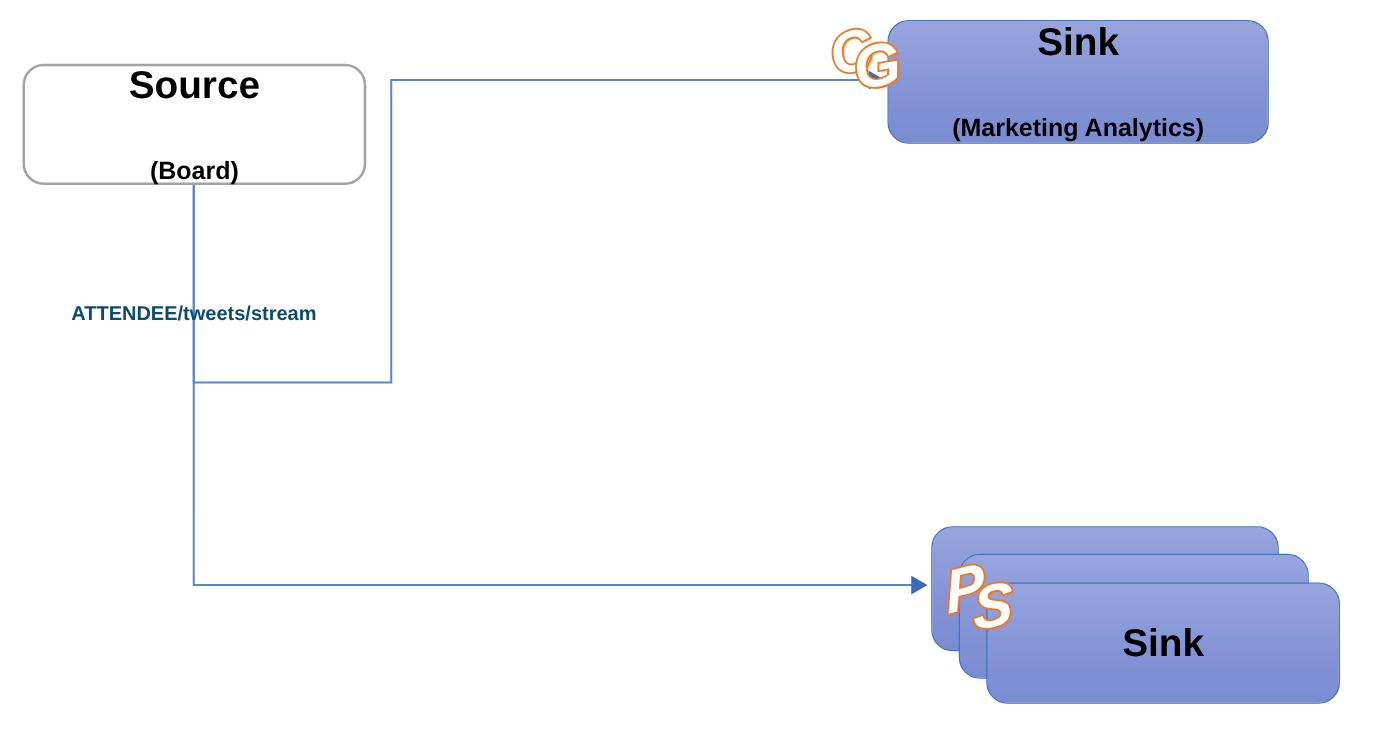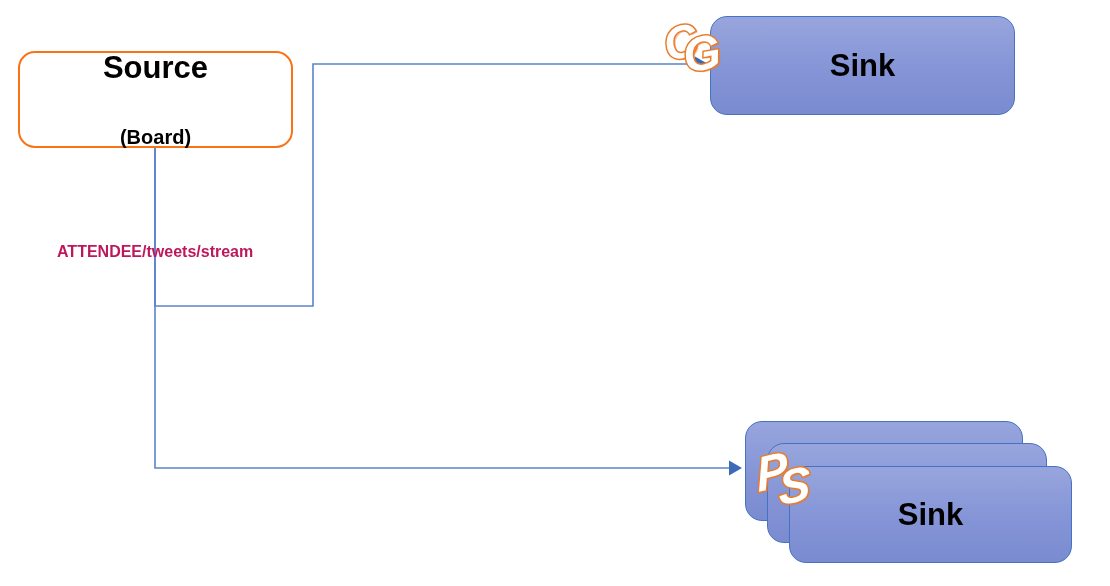--- a/index.html
+++ b/index.html
@@ -31,21 +31,21 @@
     align-items: center;
     justify-content: center;
     text-align: center;
     z-index: 2;
     gap: 40px;
   }
   .node-source {
     left: 18px; top: 51px;
     width: 275px; height: 97px;
     background: #ffffff;
-    border: 2px solid #f97316;
+    border: 2px solid #a3a3a3;
   }
   .node-sink {
     background: linear-gradient(180deg, #98a5dd 0%, #8494d6 55%, #7a8bd0 100%);
     border: 1.5px solid #4472c4;
   }
   .node-sink-marketing {
     left: 710px; top: 16px;
     width: 305px; height: 99px;
   }
   .stack-back   { left: 745px; top: 421px; width: 278px; height: 100px; }
@@ -62,21 +62,21 @@
     font-weight: 700;
     color: #000000;
     line-height: 1.2;
   }
   .edge-label {
     position: absolute;
     left: 57px;
     top: 243px;
     font-size: 16px;
     font-weight: 700;
-    color: #be185d;
+    color: #0c4a6e;
     z-index: 3;
     white-space: nowrap;
   }
   .logo {
     position: absolute;
     z-index: 4;
     white-space: nowrap;
     font-style: italic;
     font-weight: 900;
     pointer-events: none;
@@ -111,20 +111,21 @@
 
   <div class="node node-source">
     <div class="node-title">Source</div>
     <div class="node-subtitle">(Board)</div>
   </div>
 
   <div class="edge-label">ATTENDEE/tweets/stream</div>
 
   <div class="node node-sink node-sink-marketing">
     <div class="node-title">Sink</div>
+    <div class="node-subtitle">(Marketing Analytics)</div>
   </div>
 
   <div class="logo logo-cg">
     <span class="letter-1">C</span><span class="letter-2">G</span>
   </div>
 
   <div class="node node-sink stack-back"></div>
   <div class="node node-sink stack-middle"></div>
   <div class="node node-sink stack-front">
     <div class="node-title">Sink</div>

